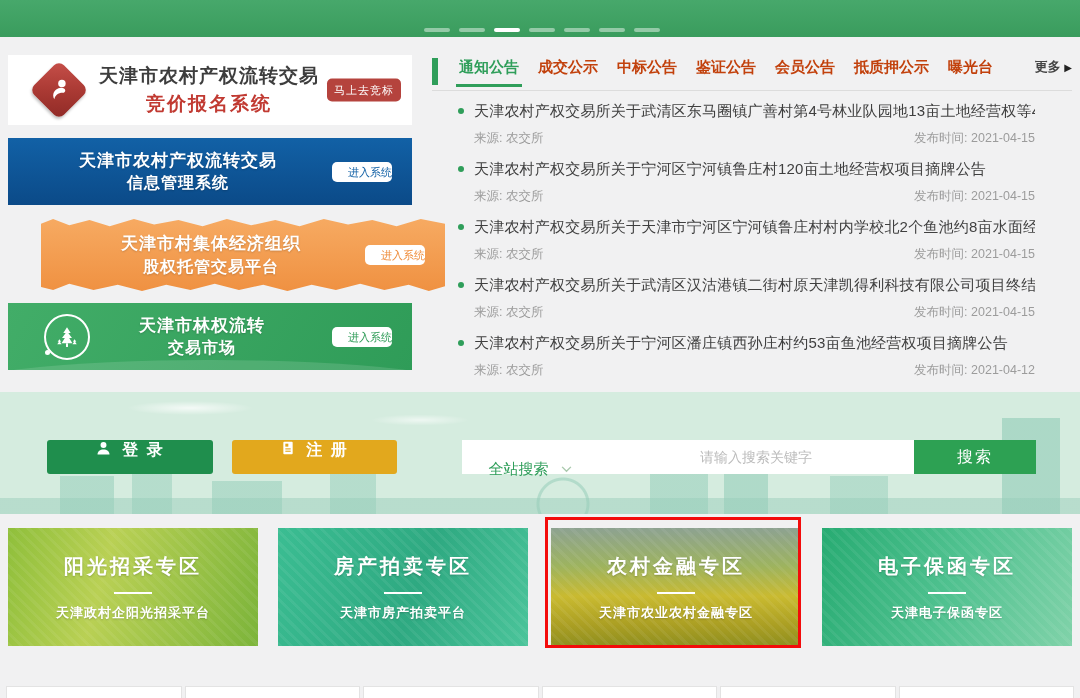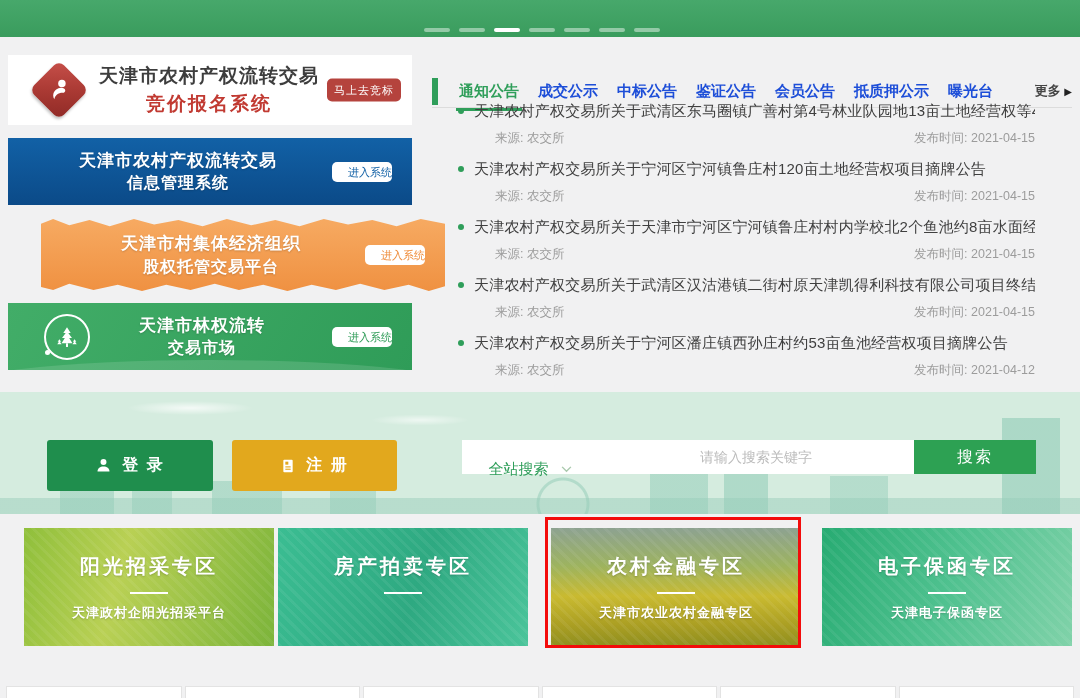--- a/index.html
+++ b/index.html
@@ -55,41 +55,41 @@
     width:130%; height:90%; background:rgba(255,255,255,.13); border-radius:50%; }
   .banner-green .enter-btn { color:#2f9c58; }
   .banner-green .blines { left:64px; width:260px; }
   .tree-circle { position:absolute; left:36px; top:50%; transform:translateY(-50%);
     width:46px; height:46px; border:2px solid #fff; border-radius:50%;
     display:flex; align-items:center; justify-content:center; }
   .tree-circle::before { content:""; position:absolute; left:-1px; bottom:3px;
     width:5px; height:5px; background:#fff; border-radius:50%; }
 
   
-  .tab-row { position:absolute; left:432px; top:75px; width:640px; height:33px;
-    display:flex; align-items:center; border-bottom:1px solid #dcdcdc; }
+  .tab-row { position:absolute; left:432px; top:58px; width:640px; height:33px;
+    display:flex; align-items:flex-start; border-bottom:1px solid #dcdcdc; }
   .tab-accent { width:6px; height:27px; background:#2f9e5a; margin-right:21px; }
-  .tab { font-size:15px; font-weight:bold; color:#1d4ed8; margin-right:19px;
+  .tab { font-size:15px; font-weight:bold; color:#c2410c; margin-right:19px;
     cursor:pointer; position:relative; white-space:nowrap; }
   .tab.active { color:#2f9e5a; }
   .tab.active::after { content:""; position:absolute; left:-3px; right:-3px;
     bottom:-10px; height:3px; background:#2f9e5a; }
   .more { margin-left:auto; font-size:13px; color:#444; font-weight:bold;
     cursor:pointer; white-space:nowrap; }
   .more .arrow { font-size:10px; color:#222; }
 
   
   .news-list { position:absolute; left:458px; top:102px; width:577px; list-style:none; }
   .news-item { position:relative; padding-left:16px; margin-bottom:13px; }
   .bullet { position:absolute; left:0; top:6px; width:6px; height:6px;
     border-radius:50%; background:#2f9e5a; }
   .news-title { font-size:15px; color:#3f3f3f; white-space:nowrap; overflow:hidden;
     cursor:pointer; letter-spacing:0.2px; }
   .news-meta { display:flex; justify-content:space-between; margin-top:9px;
-    font-size:12.5px; color:#9c9c9c;margin-left:21px; }
+    font-size:12.5px; color:#9c9c9c; }
 
   
   .hero { position:absolute; left:0; top:392px; width:1080px; height:122px;
     background-color:#d5ecdf;
     background-image:
       radial-gradient(circle at 563px 112px, rgba(255,255,255,0) 23px, rgba(150,205,185,.55) 24px, rgba(150,205,185,.55) 26px, rgba(255,255,255,0) 27px),
       radial-gradient(ellipse 90px 10px at 190px 16px, rgba(255,255,255,.75), rgba(255,255,255,0) 70%),
       radial-gradient(ellipse 70px 8px at 420px 28px, rgba(255,255,255,.6), rgba(255,255,255,0) 70%),
       linear-gradient(rgba(150,206,186,.55),rgba(150,206,186,.55)),
       linear-gradient(rgba(150,206,186,.5),rgba(150,206,186,.5)),
@@ -100,41 +100,41 @@
       linear-gradient(rgba(150,206,186,.5),rgba(150,206,186,.5)),
       linear-gradient(rgba(150,206,186,.65),rgba(150,206,186,.65)),
       linear-gradient(rgba(140,198,178,.4),rgba(140,198,178,.4));
     background-repeat:no-repeat;
     background-position:0 0, 0 0, 0 0,
       60px 100%, 132px 100%, 212px 100%, 330px 100%,
       650px 100%, 724px 100%, 830px 100%, 1002px 100%, 0 100%;
     background-size:100% 100%, 100% 100%, 100% 100%,
       54px 38px, 40px 58px, 70px 33px, 46px 48px,
       58px 44px, 44px 62px, 58px 38px, 58px 96px, 100% 16px; }
-  .hero-btn { position:absolute; top:48px; height:51px; border:none; border-radius:3px;
+  .hero-btn { position:absolute; top:48px; height:34px; border:none; border-radius:3px;
     color:#fff; font-size:16px; font-weight:bold; letter-spacing:2px; cursor:pointer;
-    display:flex; align-items:center; justify-content:center; gap:10px; }
+    display:flex; justify-content:center; gap:10px; }
   .btn-login { left:47px; width:166px; background:#1f8e4d; }
   .btn-register { left:232px; width:165px; background:#e2a81d; }
   .searchbar { position:absolute; left:462px; top:48px; width:574px; height:34px;
     display:flex; background:#fff; }
   .scope { width:136px; display:flex; align-items:center; justify-content:center;
     gap:12px; font-size:15px; color:#2f9e5a; cursor:pointer;margin-top:24px; }
   .search-input { flex:1; border:none; outline:none; font-size:14px; color:#555;
     text-align:center; background:transparent; }
   .search-input::placeholder { color:#bcbcbc; }
   .search-btn { width:122px; height:34px; border:none; background:#2da153; color:#fff;
     font-size:16px; letter-spacing:2px; cursor:pointer; }
 
   
   .zone-card { position:absolute; top:528px; width:250px; height:118px;
     color:#fff; text-align:center; overflow:hidden; cursor:pointer; }
   .zone-card::before { content:""; position:absolute; inset:0;
     background:repeating-linear-gradient(45deg, rgba(255,255,255,.06) 0 3px, rgba(255,255,255,0) 3px 8px); }
-  .zc-1 { left:8px;  background:linear-gradient(105deg,#8fbf3b 0%,#b9d054 38%,#7cb43a 100%);margin-left:16px; }
+  .zc-1 { left:8px;  background:linear-gradient(105deg,#8fbf3b 0%,#b9d054 38%,#7cb43a 100%); }
   .zc-2 { left:278px; background:linear-gradient(110deg,#3bbd92 0%,#2ea981 55%,#4ac49a 100%);font-family:Liberation Mono, monospace; }
   .zc-3 { left:551px; background:linear-gradient(180deg,#8da291 0%,#9db35f 32%,#c9ba30 58%,#ab9f23 82%,#8f8f1f 100%); }
   .zc-4 { left:822px; width:250px; background:linear-gradient(110deg,#27ab72 0%,#4fc18f 50%,#80d2a9 100%); }
   .zone-title { position:relative; margin-top:25px; font-size:20px; font-weight:bold;
     letter-spacing:3px; text-shadow:0 1px 2px rgba(0,0,0,.2); }
   .zone-divider { position:relative; width:38px; height:2px; background:#fff; margin:12px auto 10px; }
   .zone-sub { position:relative; font-size:13px; font-weight:bold; letter-spacing:1px;
     text-shadow:0 1px 2px rgba(0,0,0,.2); }
 
   
@@ -295,20 +295,21 @@
 </div>
 
 <div class="zone-card zc-1">
   <div class="zone-title">阳光招采专区</div>
   <div class="zone-divider"></div>
   <div class="zone-sub">天津政村企阳光招采平台</div>
 </div>
 <div class="zone-card zc-2">
   <div class="zone-title">房产拍卖专区</div>
   <div class="zone-divider"></div>
+  <div class="zone-sub">天津市房产拍卖平台</div>
 </div>
 <div class="zone-card zc-3">
   <div class="zone-title">农村金融专区</div>
   <div class="zone-divider"></div>
   <div class="zone-sub">天津市农业农村金融专区</div>
 </div>
 <div class="zone-card zc-4">
   <div class="zone-title">电子保函专区</div>
   <div class="zone-divider"></div>
   <div class="zone-sub">天津电子保函专区</div>

